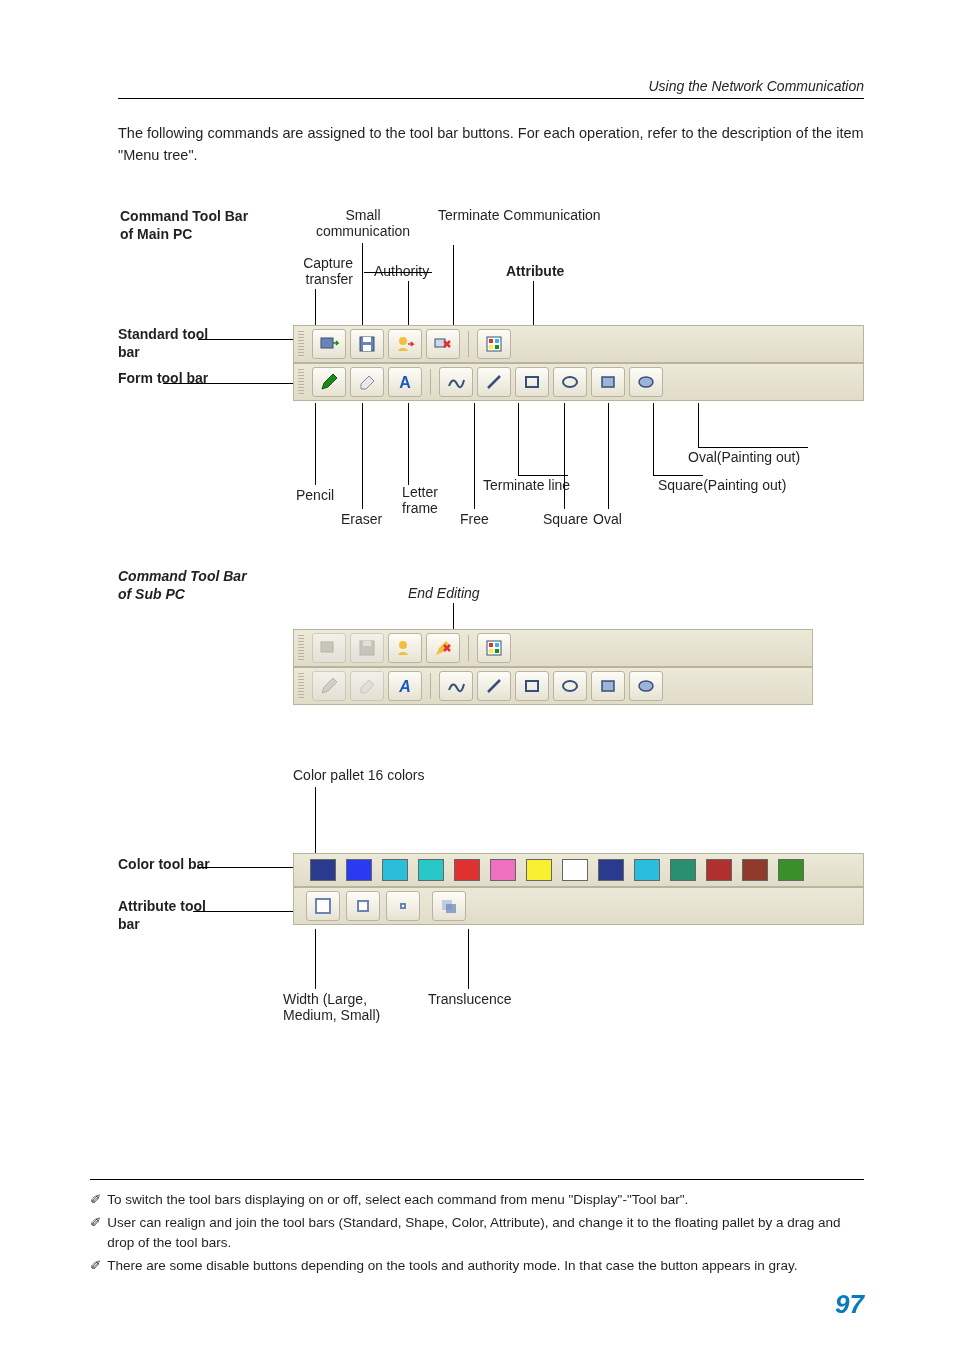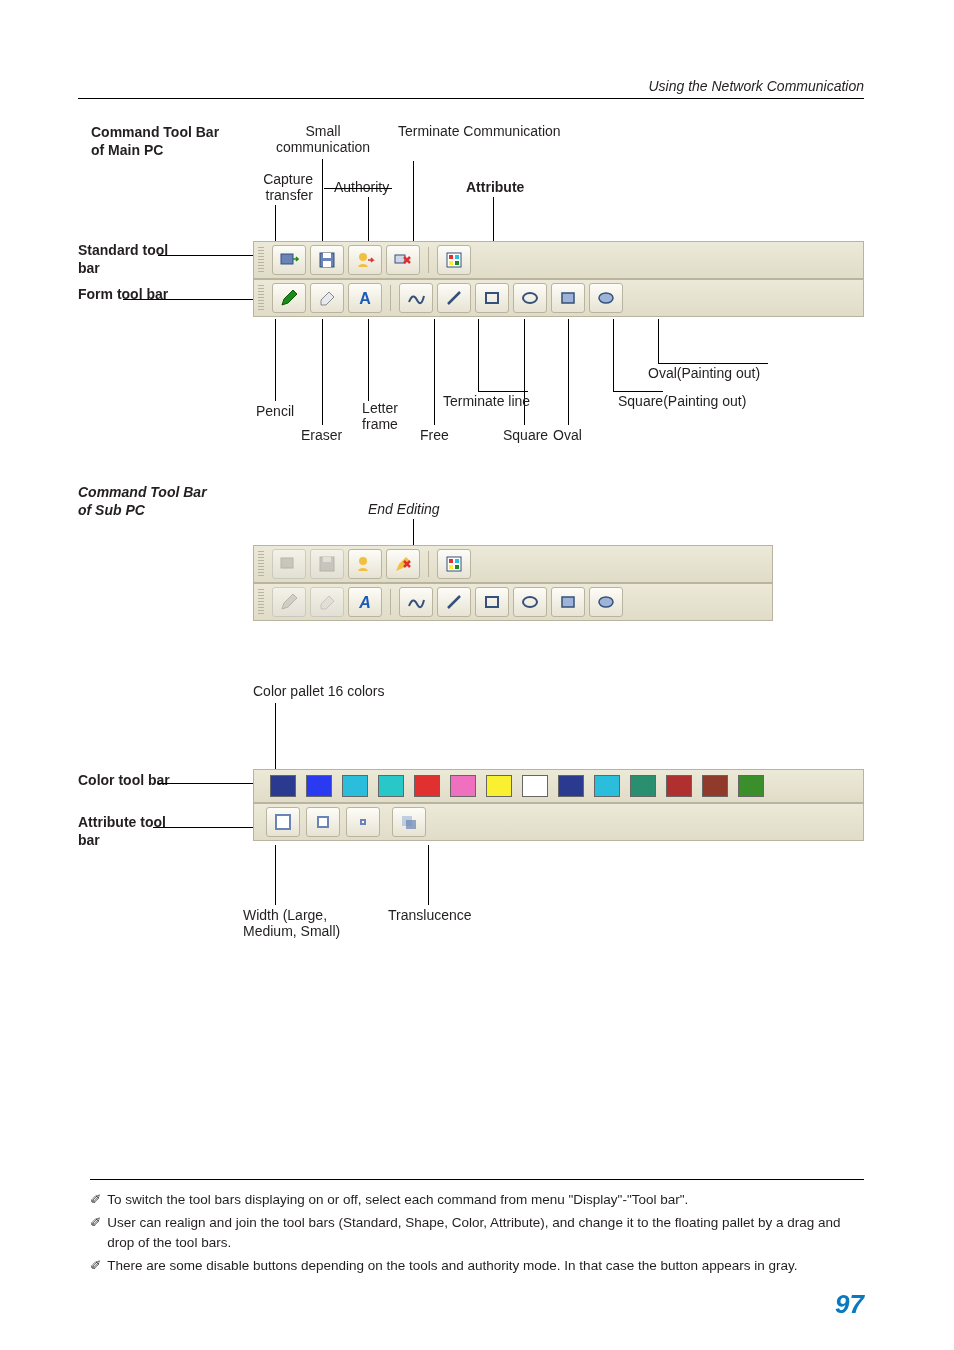--- a/index.html
+++ b/index.html
@@ -5,21 +5,21 @@
   * { box-sizing: border-box; margin: 0; padding: 0; }
   body {
     width: 954px;
     height: 1350px;
     background: #fff;
     font-family: "Segoe UI", "Helvetica Neue", Arial, sans-serif;
     color: #231f20;
     position: relative;
   }
   .page {
-    padding: 78px 90px 50px 78px;
+    padding: 78px 90px 50px 118px;
     position: relative;
     height: 100%;
   }
   .header-line {
     border-bottom: 1px solid #000;
     padding-bottom: 4px;
     text-align: right;
     font-style: italic;
     font-size: 14px;
     margin-bottom: 24px;
@@ -76,23 +76,24 @@
   .note { display:flex; gap:6px; line-height:1.45; margin-bottom:4px; }
   .note .tick { flex:0 0 auto; }
 
   .pagenum { position:absolute; right:90px; bottom:30px; font-size:26px; font-style:italic; font-weight:700; color:#0a7abf; }
 </style>
 </head>
 <body>
 
 <div class="page">
   <div class="header-line">Using the Network Communication</div>
+  <p class="intro">The following commands are assigned to the tool bar buttons. For each operation, refer to the description of the item "Menu tree".</p>
 
   <div class="diagram sec1">
-    <div class="side-label" style="left:13px; top:0; width:130px;">Command Tool Bar of Main PC</div>
+    <div class="side-label" style="left:2px; top:0; width:130px;">Command Tool Bar of Main PC</div>
 
     <div class="callout" style="left:185px; top:0; width:120px; text-align:center;">Small communication</div>
     <div class="callout" style="left:320px; top:20;">Terminate Communication</div>
     <div class="callout" style="left:155px; top:48px; width:80px; text-align:right;">Capture transfer</div>
     <div class="callout" style="left:256px; top:56px;">Authority</div>
     <div class="callout" style="left:388px; top:56px;font-weight:bold;">Attribute</div>
 
     <div class="vline" style="left:197px; top:82px; height:36px;"></div>
     <div class="vline" style="left:244px; top:36px; height:82px;"></div>
     <div class="vline" style="left:290px; top:74px; height:44px;"></div>

